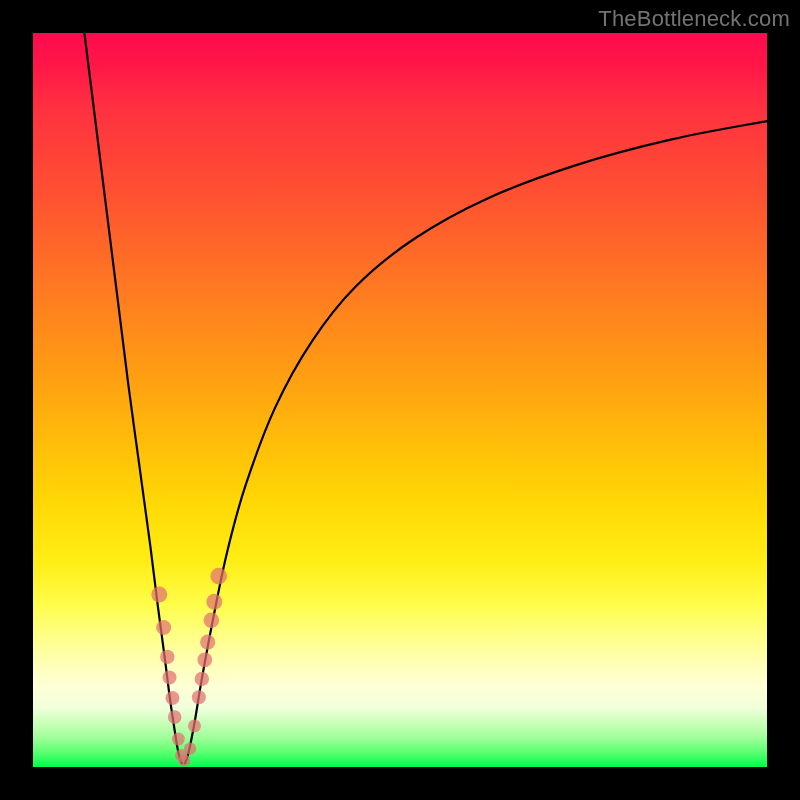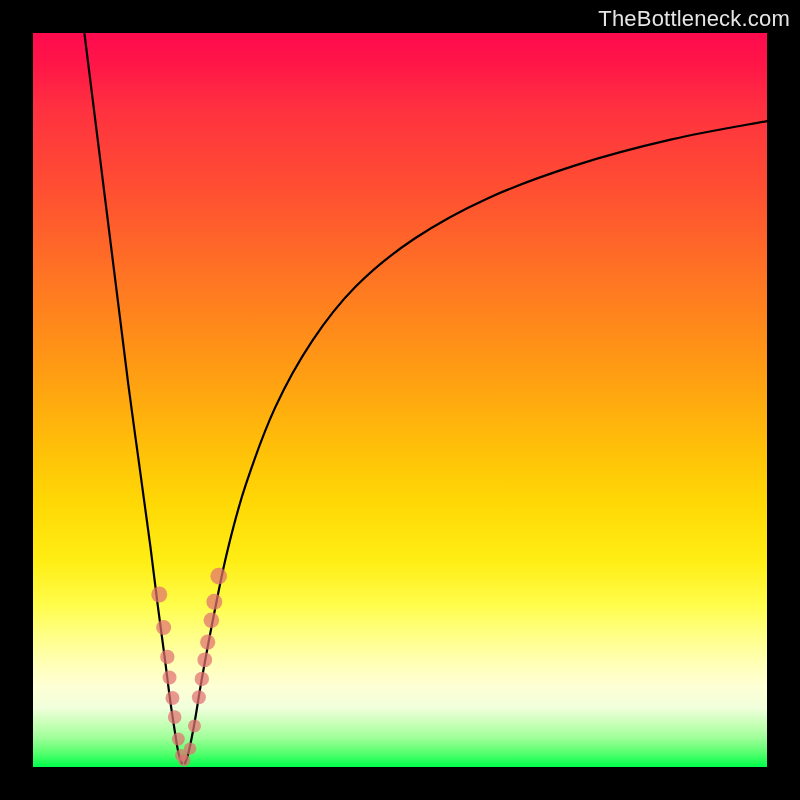--- a/index.html
+++ b/index.html
@@ -47,21 +47,21 @@
       #c9ffb8 94%,
       #a0ff99 96%,
       #5aff70 98%,
       #00ff4a 100%
     );
   }
   .watermark {
     position: absolute;
     top: 6px;
     right: 10px;
-    color: #e5e5e5;
+    color: #737373;
     font-size: 22px;
     font-weight: 500;
     letter-spacing: 0.2px;
     user-select: none;
   }
   svg.curve {
     position: absolute;
     left: 0; top: 0;
     width: 734px; height: 734px;
     overflow: visible;

